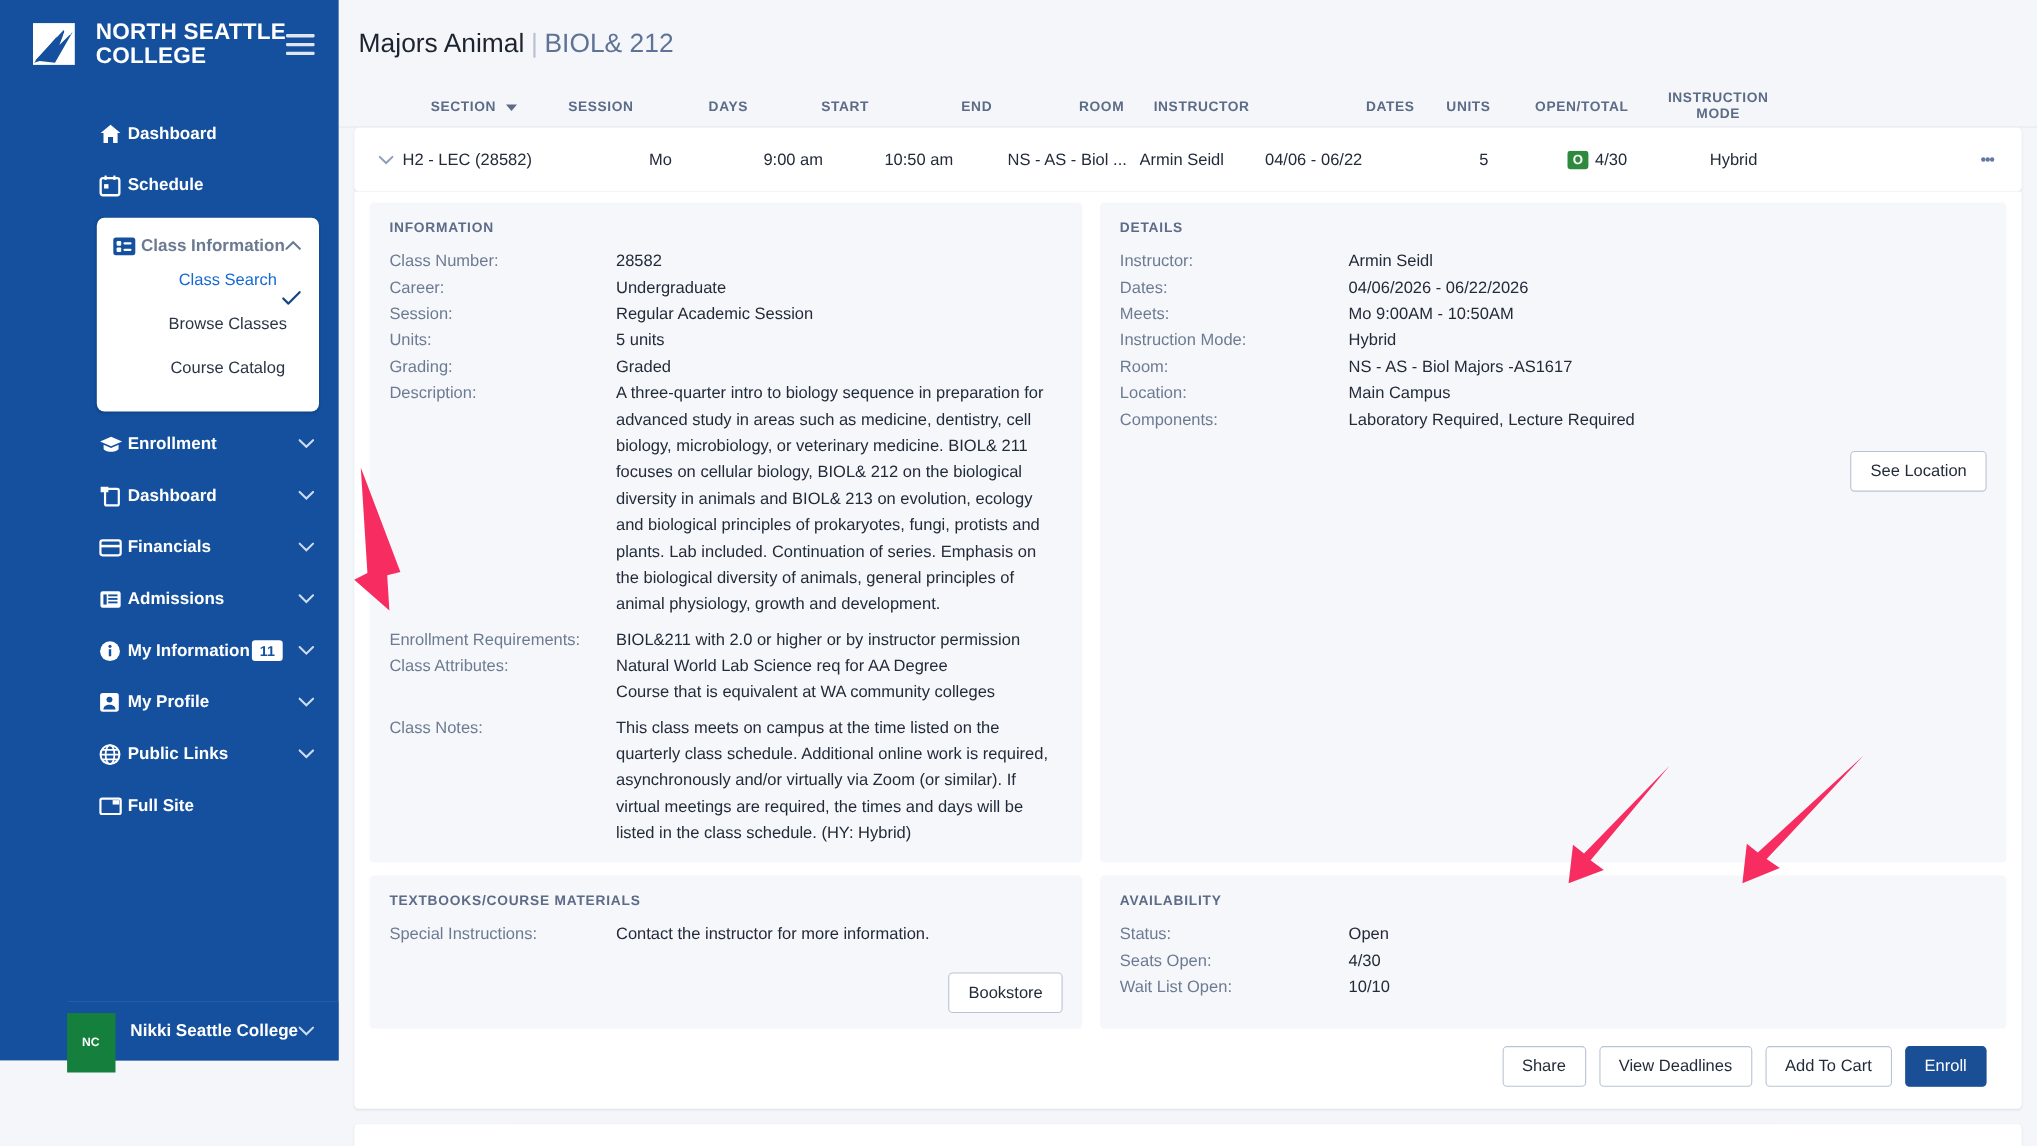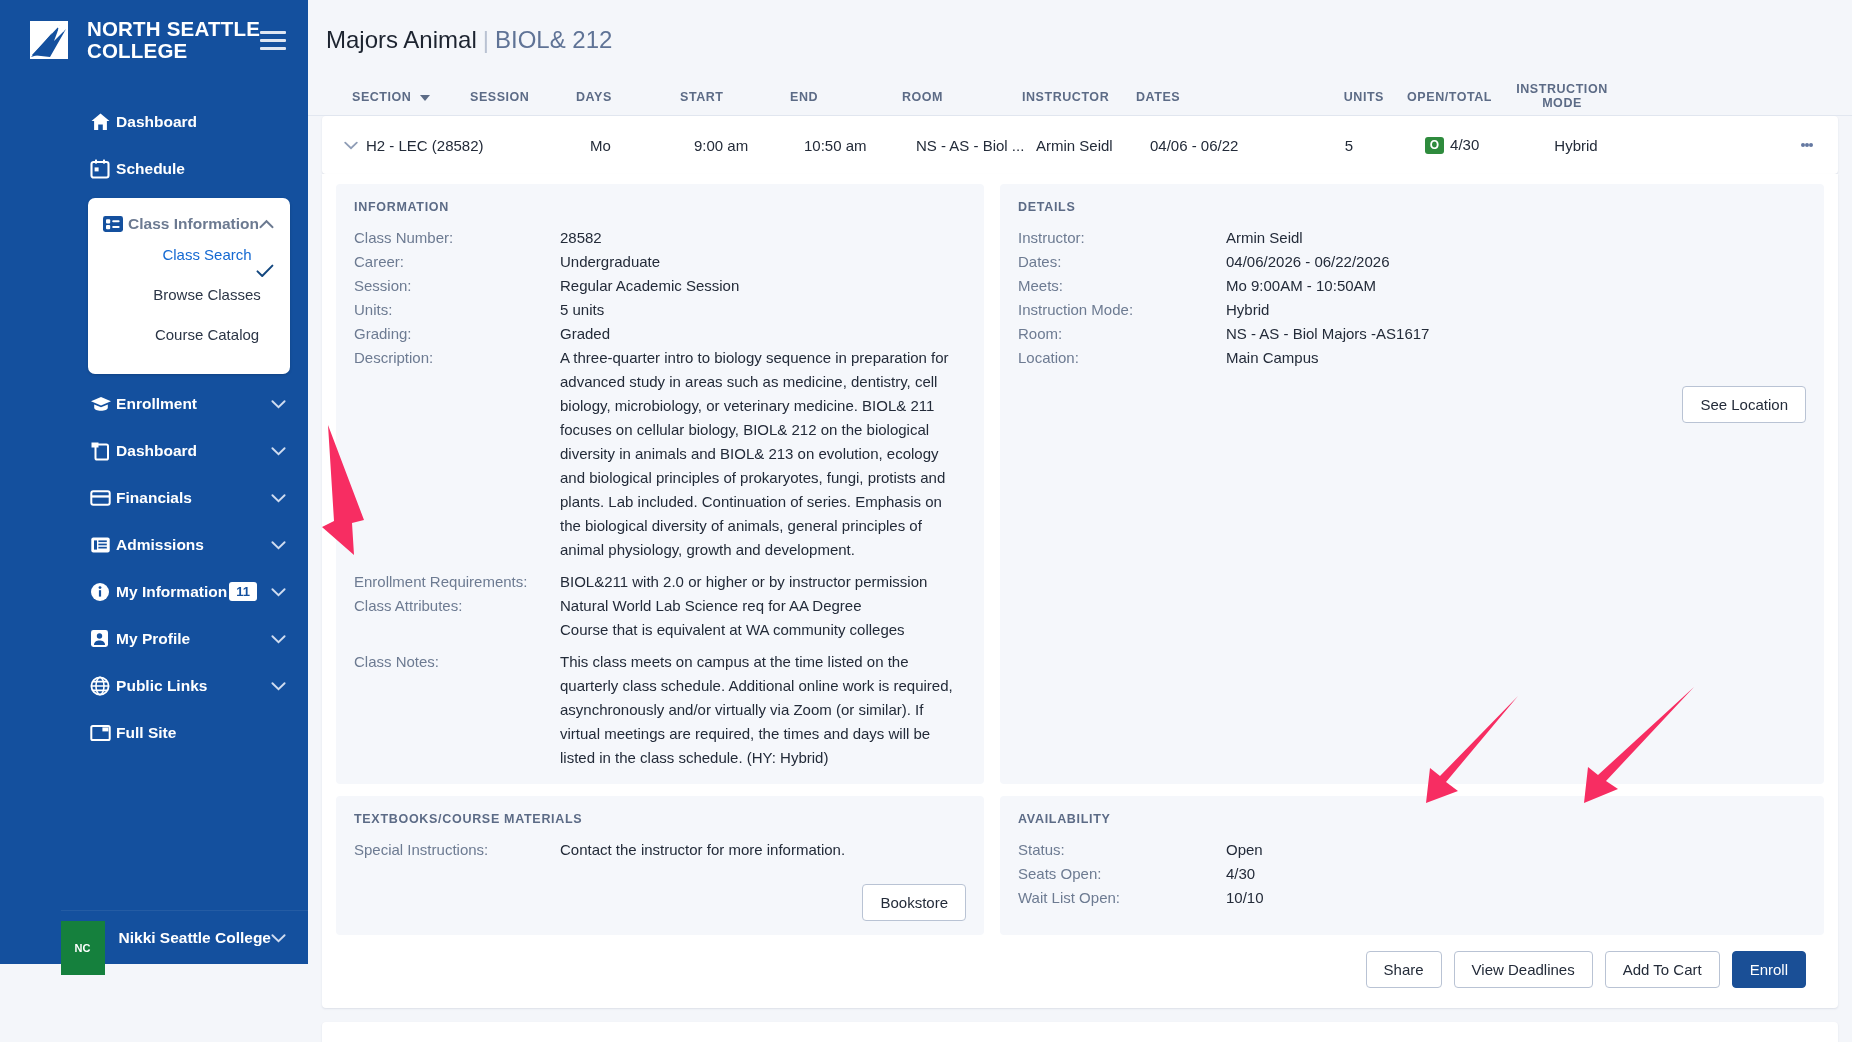--- a/index.html
+++ b/index.html
@@ -78,23 +78,23 @@
   .page-title .code { color: #5f7396; }
 
   
   .thead {
     display: flex; align-items: flex-end; height: 46px;
     padding: 0 14px 0 14px; margin-top: 16px;
     border-bottom: 1px solid #e2e7f0;
   }
   .th {
     font-size: 12.5px; font-weight: 700; color: #5c6b86;
-    letter-spacing: .55px; padding-bottom: 11px; text-align: left;
-  }
-  .th.c { text-align: right; }
+    letter-spacing: .55px; padding-bottom: 11px; text-align: right;
+  }
+  .th.c { text-align: center; }
   .th.two { line-height: 14px; text-align: center; padding-bottom: 5px; }
   .caret-dn {
     display: inline-block; width: 0; height: 0; margin-left: 9px;
     border-left: 5px solid transparent; border-right: 5px solid transparent;
     border-top: 6px solid #5c6b86; vertical-align: middle;
   }
 
   
   .c-sec  { width: 118px; flex: 0 0 118px; }
   .c-ses  { width: 106px; flex: 0 0 106px; }
@@ -509,20 +509,24 @@
             <span class="v">Hybrid</span>
           </div>
           <div class="kv kv-r">
             <span class="k">Room:</span>
             <span class="v">NS - AS - Biol Majors -AS1617</span>
           </div>
           <div class="kv kv-r">
             <span class="k">Location:</span>
             <span class="v">Main Campus</span>
           </div>
+          <div class="kv kv-r">
+            <span class="k">Components:</span>
+            <span class="v">Laboratory Required, Lecture Required</span>
+          </div>
           <div class="right-align">
             <button class="btn">See Location</button>
           </div>
         </section>
       </div>
 
       <div class="panels2">
         <section class="panel panel-l">
           <div class="panel-title">TEXTBOOKS/COURSE MATERIALS</div>
           <div class="kv">

